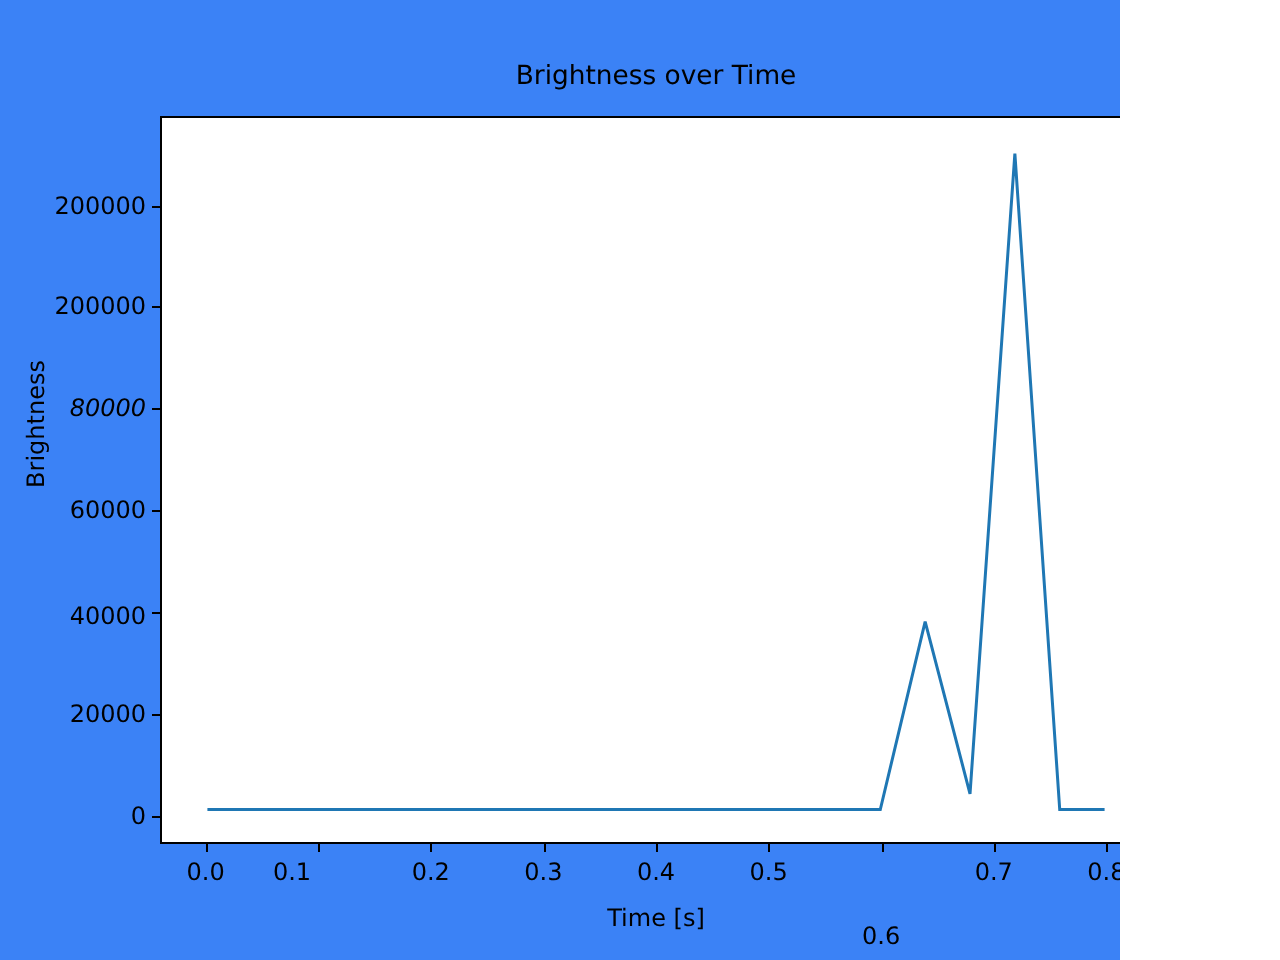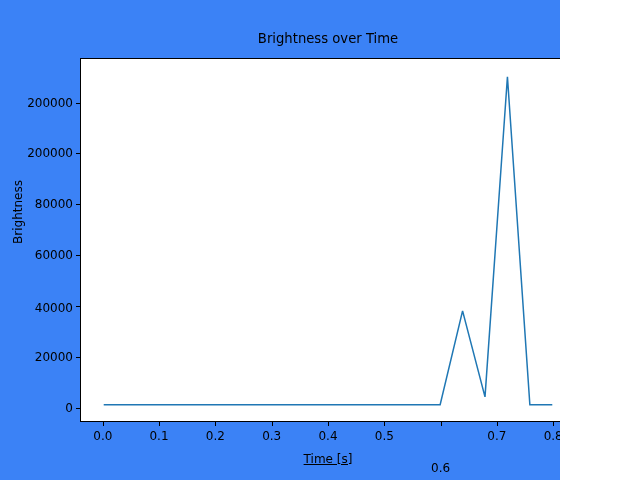--- a/index.html
+++ b/index.html
@@ -86,21 +86,20 @@
   }
   #xlabel {
     position: absolute;
     left: 80px;
     top: 452px;
     width: 496px;
     text-align: center;
     font-size: 12px;
     color: #000000;
     line-height: 14px;
-    text-decoration: underline;
   }
   #ylabel {
     position: absolute;
     left: -62px;
     top: 205px;
     width: 160px;
     text-align: center;
     font-size: 12px;
     color: #000000;
     line-height: 14px;
@@ -115,21 +114,21 @@
 
   <div id="chart-title">Brightness over Time</div>
 
   <div id="ylabel">Brightness</div>
 
   <div id="ytick-labels">
       <div class="ytick-label" style="top: 401.953px;">0</div>
       <div class="ytick-label" style="top: 351.058px;">20000</div>
       <div class="ytick-label" style="top: 302px; margin-left: 36px;">40000</div>
       <div class="ytick-label" style="top: 249.268px;">60000</div>
-      <div class="ytick-label" style="top: 198.374px;">80000</div>
+      <div class="ytick-label" style="top: 198.374px; font-style: italic;">80000</div>
       <div class="ytick-label" style="top: 147.479px;">200000</div>
       <div class="ytick-label" style="top: 96.5839px;">200000</div>
     </div>
   <div id="ytick-marks">
       <div class="ytick-mark" style="top: 407.953px;"></div>
       <div class="ytick-mark" style="top: 357.058px;"></div>
       <div class="ytick-mark" style="top: 306.163px;"></div>
       <div class="ytick-mark" style="top: 255.268px;"></div>
       <div class="ytick-mark" style="top: 204.374px;"></div>
       <div class="ytick-mark" style="top: 153.479px;"></div>
@@ -148,21 +147,21 @@
       <div class="xtick-mark" style="left: 215.401px;"></div>
       <div class="xtick-mark" style="left: 271.7px;"></div>
       <div class="xtick-mark" style="left: 328px;"></div>
       <div class="xtick-mark" style="left: 384.3px;"></div>
       <div class="xtick-mark" style="left: 440.599px;"></div>
       <div class="xtick-mark" style="left: 496.899px;"></div>
       <div class="xtick-mark" style="left: 553.199px;"></div>
     </div>
   <div id="xtick-labels">
       <div class="xtick-label" style="left: 102.801px; top: 430px;">0.0</div>
-      <div class="xtick-label" style="left: 159px; top: 430px;">0.1</div>
+      <div class="xtick-label" style="left: 146px; top: 430px;">0.1</div>
       <div class="xtick-label" style="left: 215.401px; top: 430px;">0.2</div>
       <div class="xtick-label" style="left: 271.7px; top: 430px;">0.3</div>
       <div class="xtick-label" style="left: 328px; top: 430px;">0.4</div>
       <div class="xtick-label" style="left: 384.3px; top: 430px;">0.5</div>
       <div class="xtick-label" style="left: 440.599px; top: 430px; margin-top: 32px;">0.6</div>
       <div class="xtick-label" style="left: 496.899px; top: 430px;">0.7</div>
       <div class="xtick-label" style="left: 553.199px; top: 430px;">0.8</div>
     </div>
 
   <div id="xlabel">Time [s]</div>

